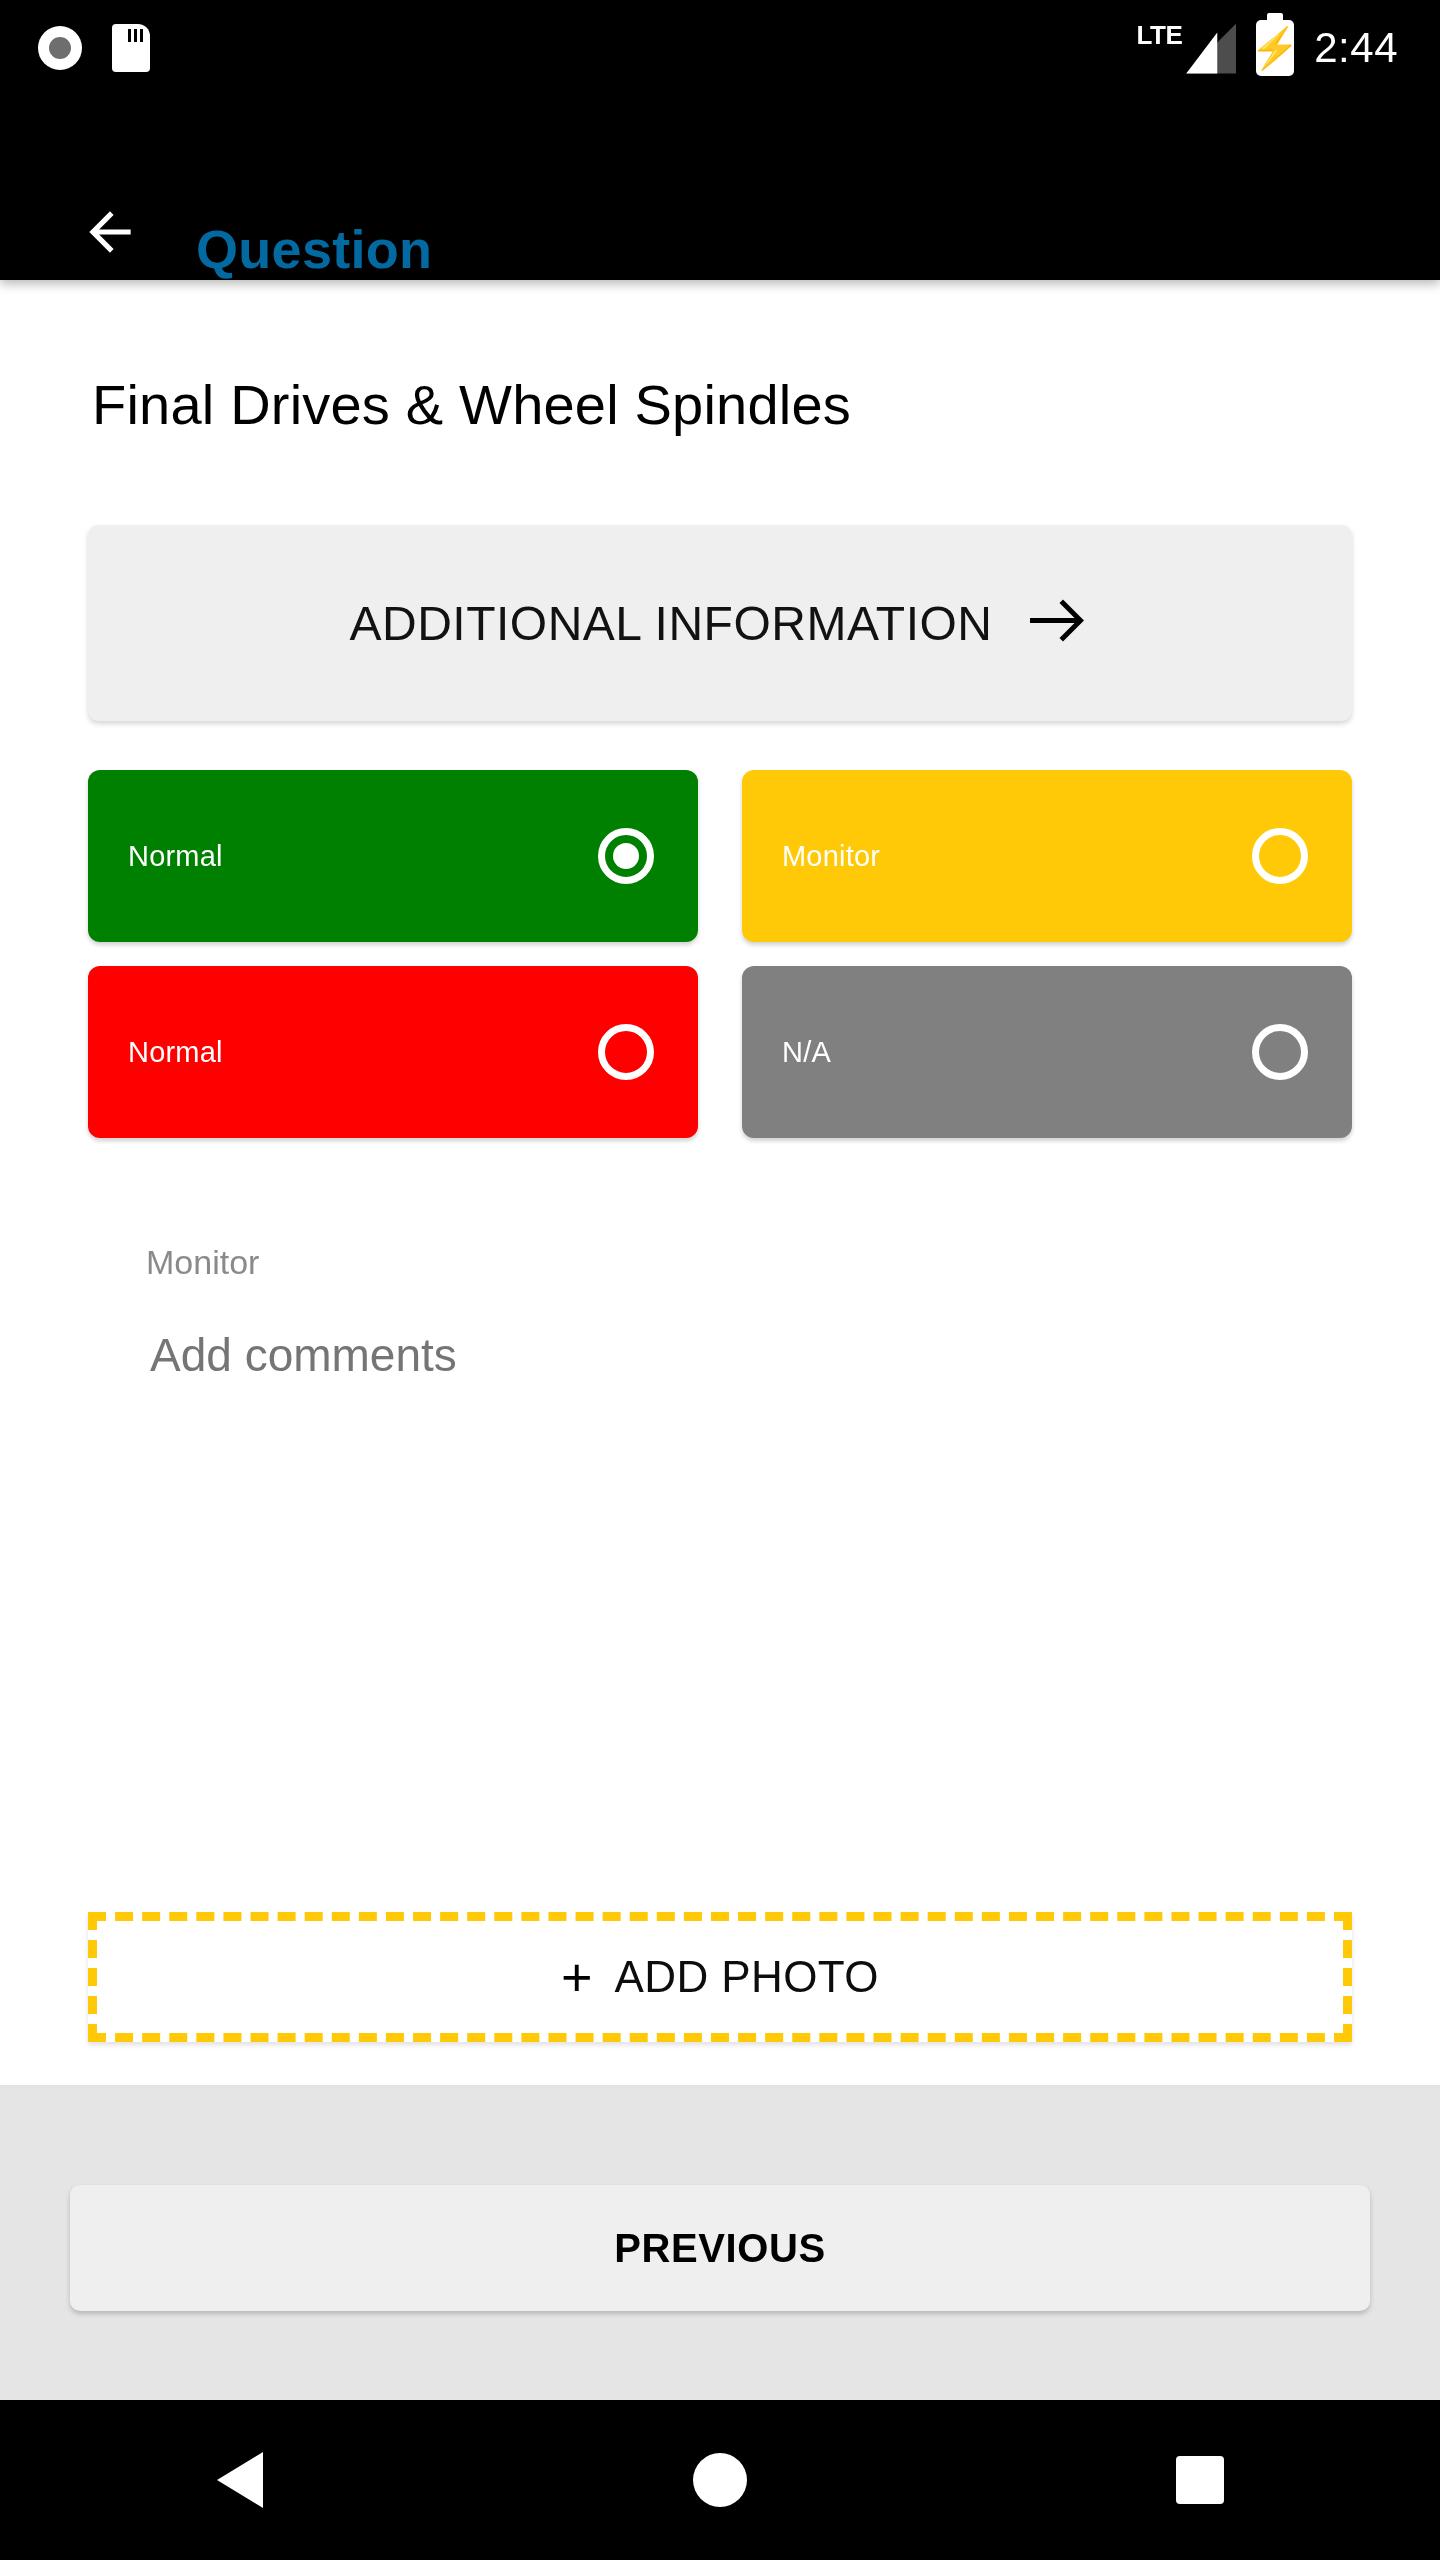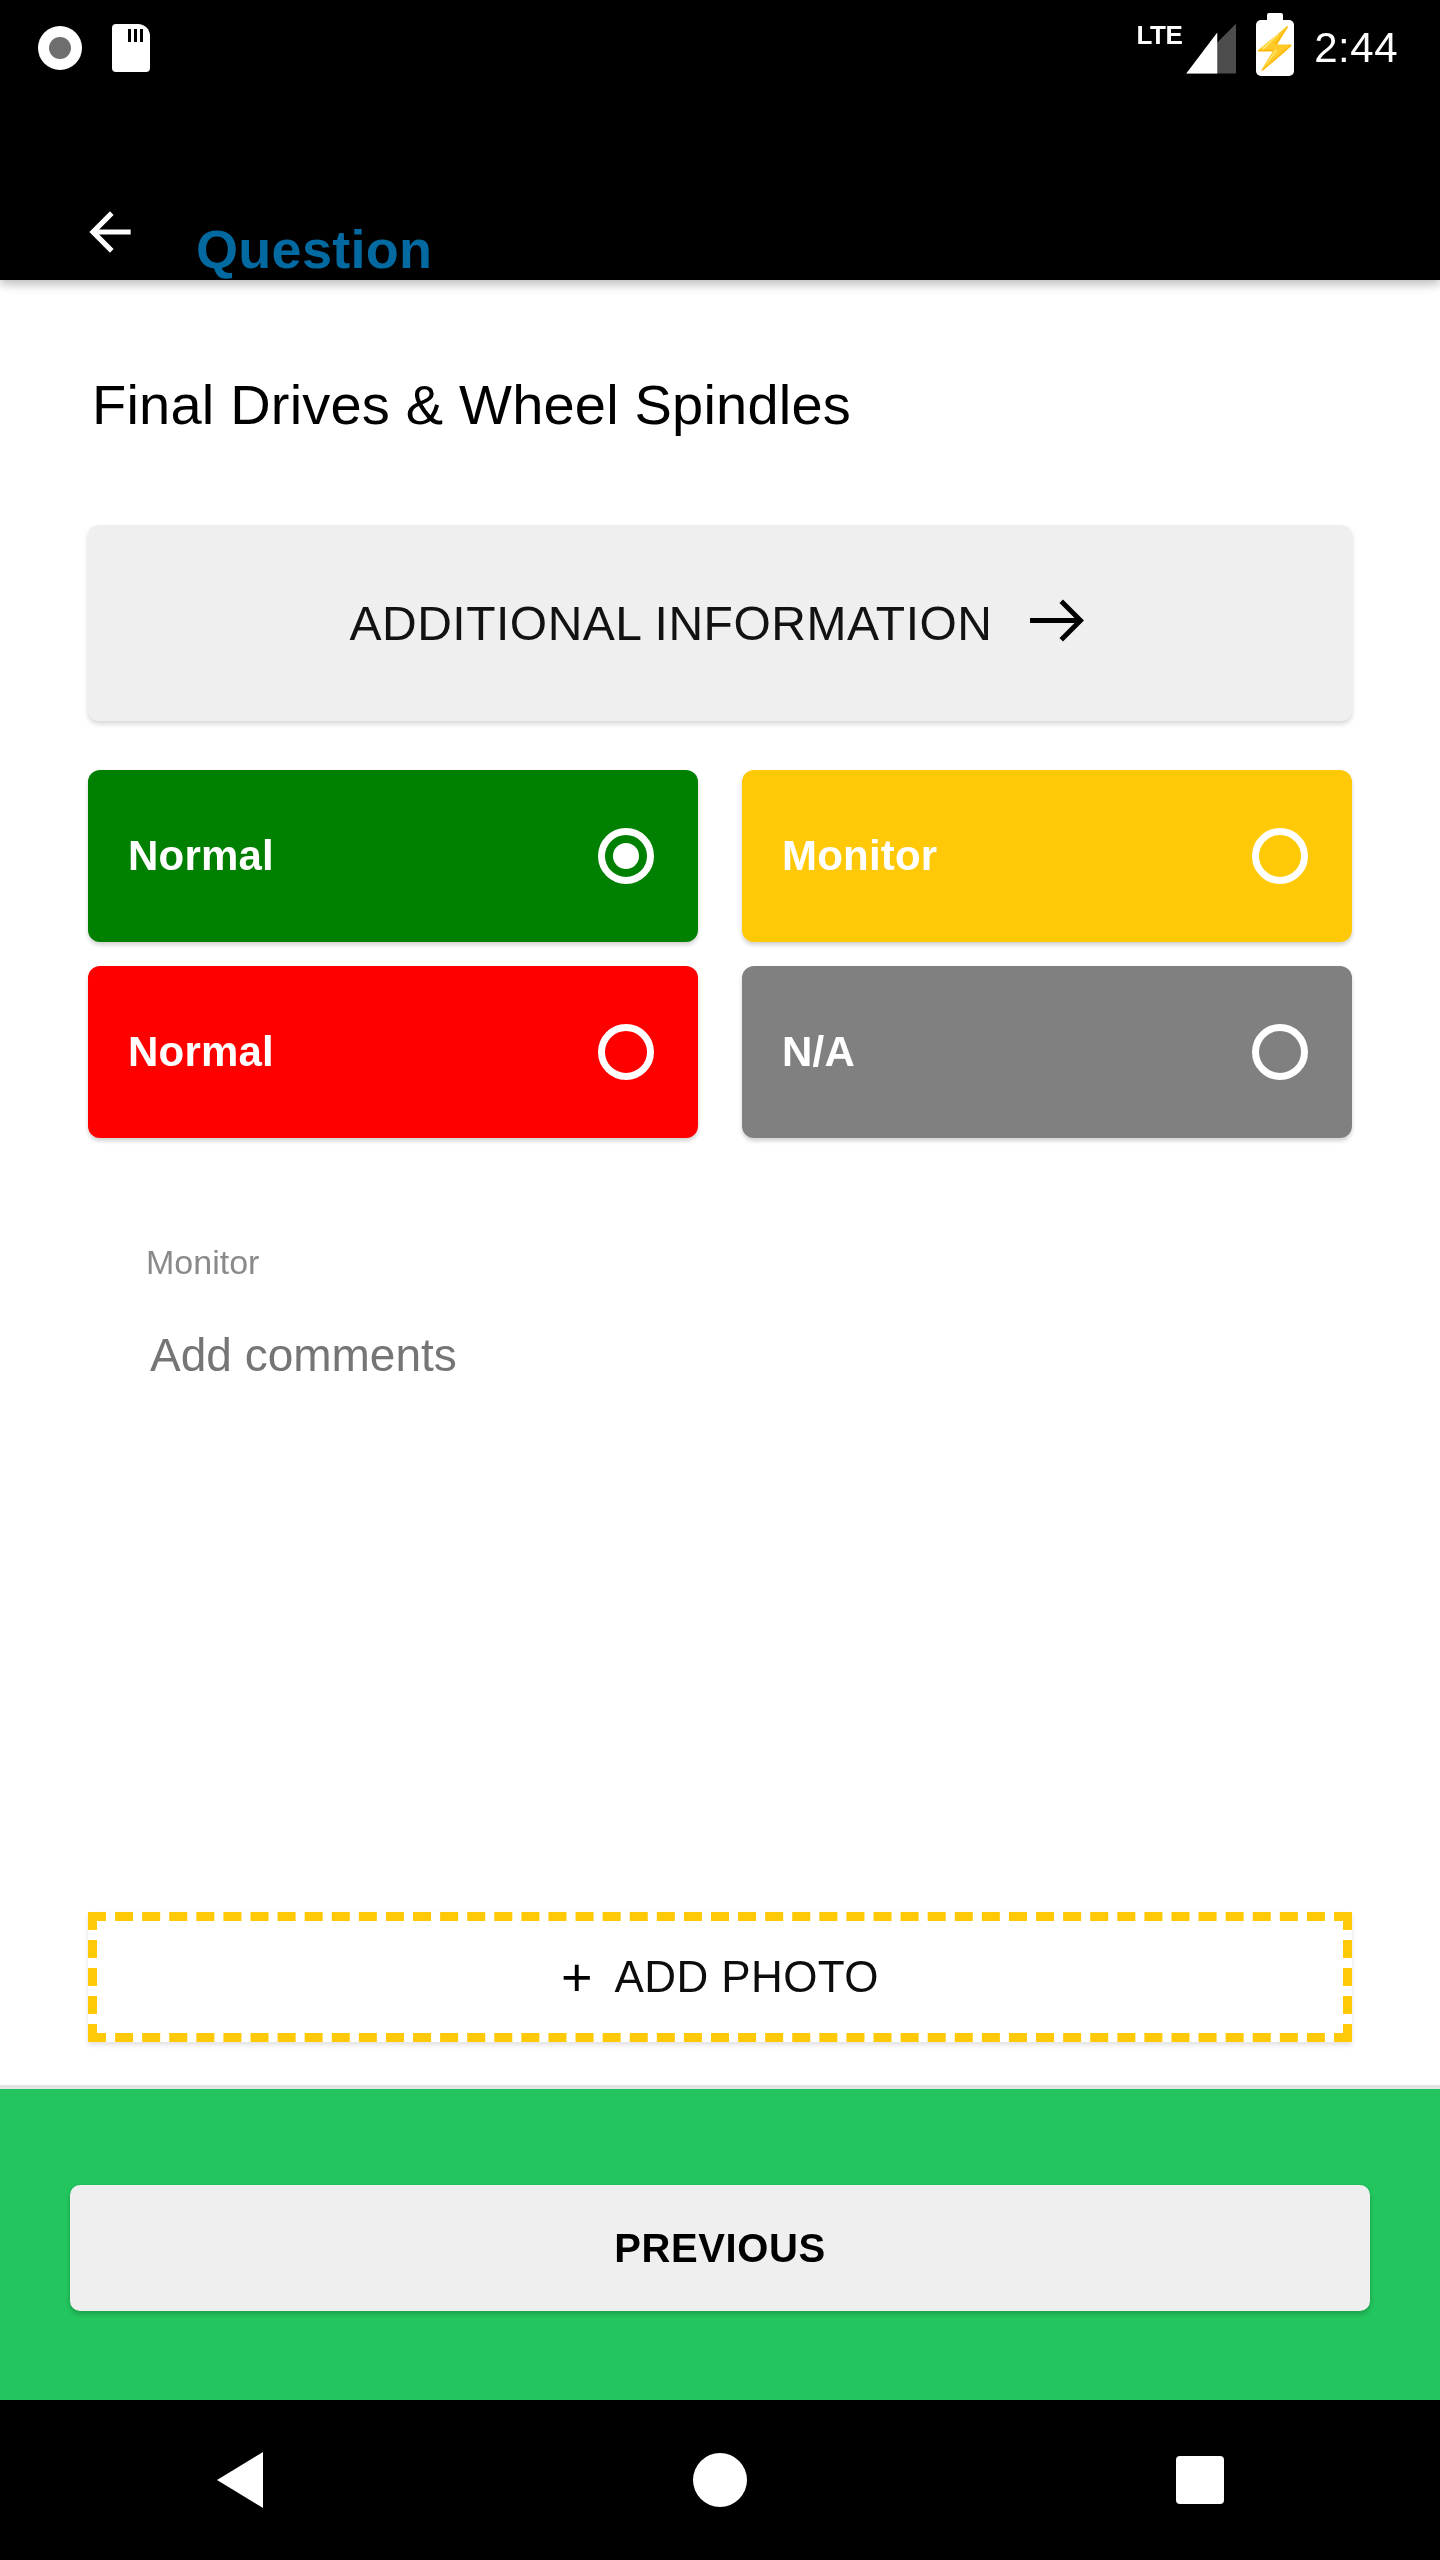--- a/index.html
+++ b/index.html
@@ -75,21 +75,21 @@
   .options{
     position:absolute; top:490px; left:88px; width:1264px;
     display:grid; grid-template-columns:1fr 1fr; grid-gap:24px 44px;
   }
   .opt{
     height:172px; border-radius:12px;
     display:flex; align-items:center; justify-content:space-between;
     padding:0 44px 0 40px;
     box-shadow:0 3px 4px rgba(0,0,0,0.18);
   }
-  .opt .opt-label{ font-size:42px; font-weight:bold; color:#ffffff; letter-spacing:0.2px; }
+  .opt .opt-label{ font-size:29px; font-weight:normal; color:#ffffff; letter-spacing:0.2px; }
   .radio{ width:56px; height:56px; border-radius:50%;
           border:7px solid #ffffff; position:relative; background:transparent; }
   .radio.checked::after{
     content:""; position:absolute; top:50%; left:50%; transform:translate(-50%,-50%);
     width:26px; height:26px; border-radius:50%; background:#ffffff;
   }
 
   .comments-label{
     position:absolute; top:963px; left:146px;
     font-size:34px; color:#8a8a8a;
@@ -107,21 +107,21 @@
     border:9px dashed #ffc907;
     display:flex; align-items:center; justify-content:center; gap:22px;
     box-shadow:0 3px 5px rgba(0,0,0,0.12);
   }
   .add-photo .plus{ font-size:54px; color:#000000; line-height:1; font-weight:normal; }
   .add-photo .label{ font-size:44px; color:#0d0d0d; letter-spacing:0.4px; }
 
   
   .divider{ position:absolute; top:2085px; left:0; width:1440px; height:4px; background:#e3e3e3; }
   .bottom-bar{
-    position:absolute; top:2089px; left:0; width:1440px; height:312px; background:#22c55e;
+    position:absolute; top:2089px; left:0; width:1440px; height:312px; background:#e5e5e5;
   }
   .nav-buttons{
     position:absolute; top:96px; left:70px; width:1300px;
     display:flex; gap:30px;
   }
   .nav-btn{
     flex:1; height:126px; border-radius:10px;
     display:flex; align-items:center; justify-content:center;
     font-size:40px; font-weight:bold; color:#000000; letter-spacing:0.6px;
     box-shadow:0 3px 5px rgba(0,0,0,0.2);

